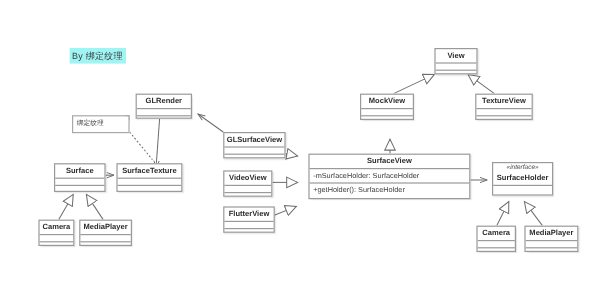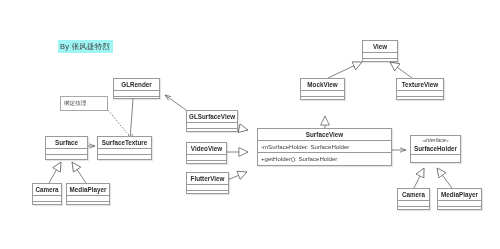--- a/index.html
+++ b/index.html
@@ -155,21 +155,21 @@
       <path d="M412,78 L390,62" marker-end="url(#triHollow)"></path>
 
       <path d="M392,150 L406,150" marker-end="url(#arrowOpen)"></path>
 
       <path d="M414,188 L424,168" marker-end="url(#triHollow)"></path>
 
       <path d="M452,188 L437,168" marker-end="url(#triHollow)"></path>
     </g>
   </svg>
 
-  <div class="credit" style="left:58px; top:40px;">By 张风捷特烈</div>
+  <div class="credit" style="left:58px; top:40px;">By 绑定纹理</div>
 
   <div class="note" style="left:60px; top:96px; width:48px; height:15px;">
     <span class="fold"></span>
     <span class="fold-inner"></span>
     <span>绑定纹理</span>
   </div>
 
   <div class="cls" style="left:113px; top:78px; width:47px; height:21px;">
     <div class="hdr">GLRender</div>
     <div class="sep row empty"></div>

